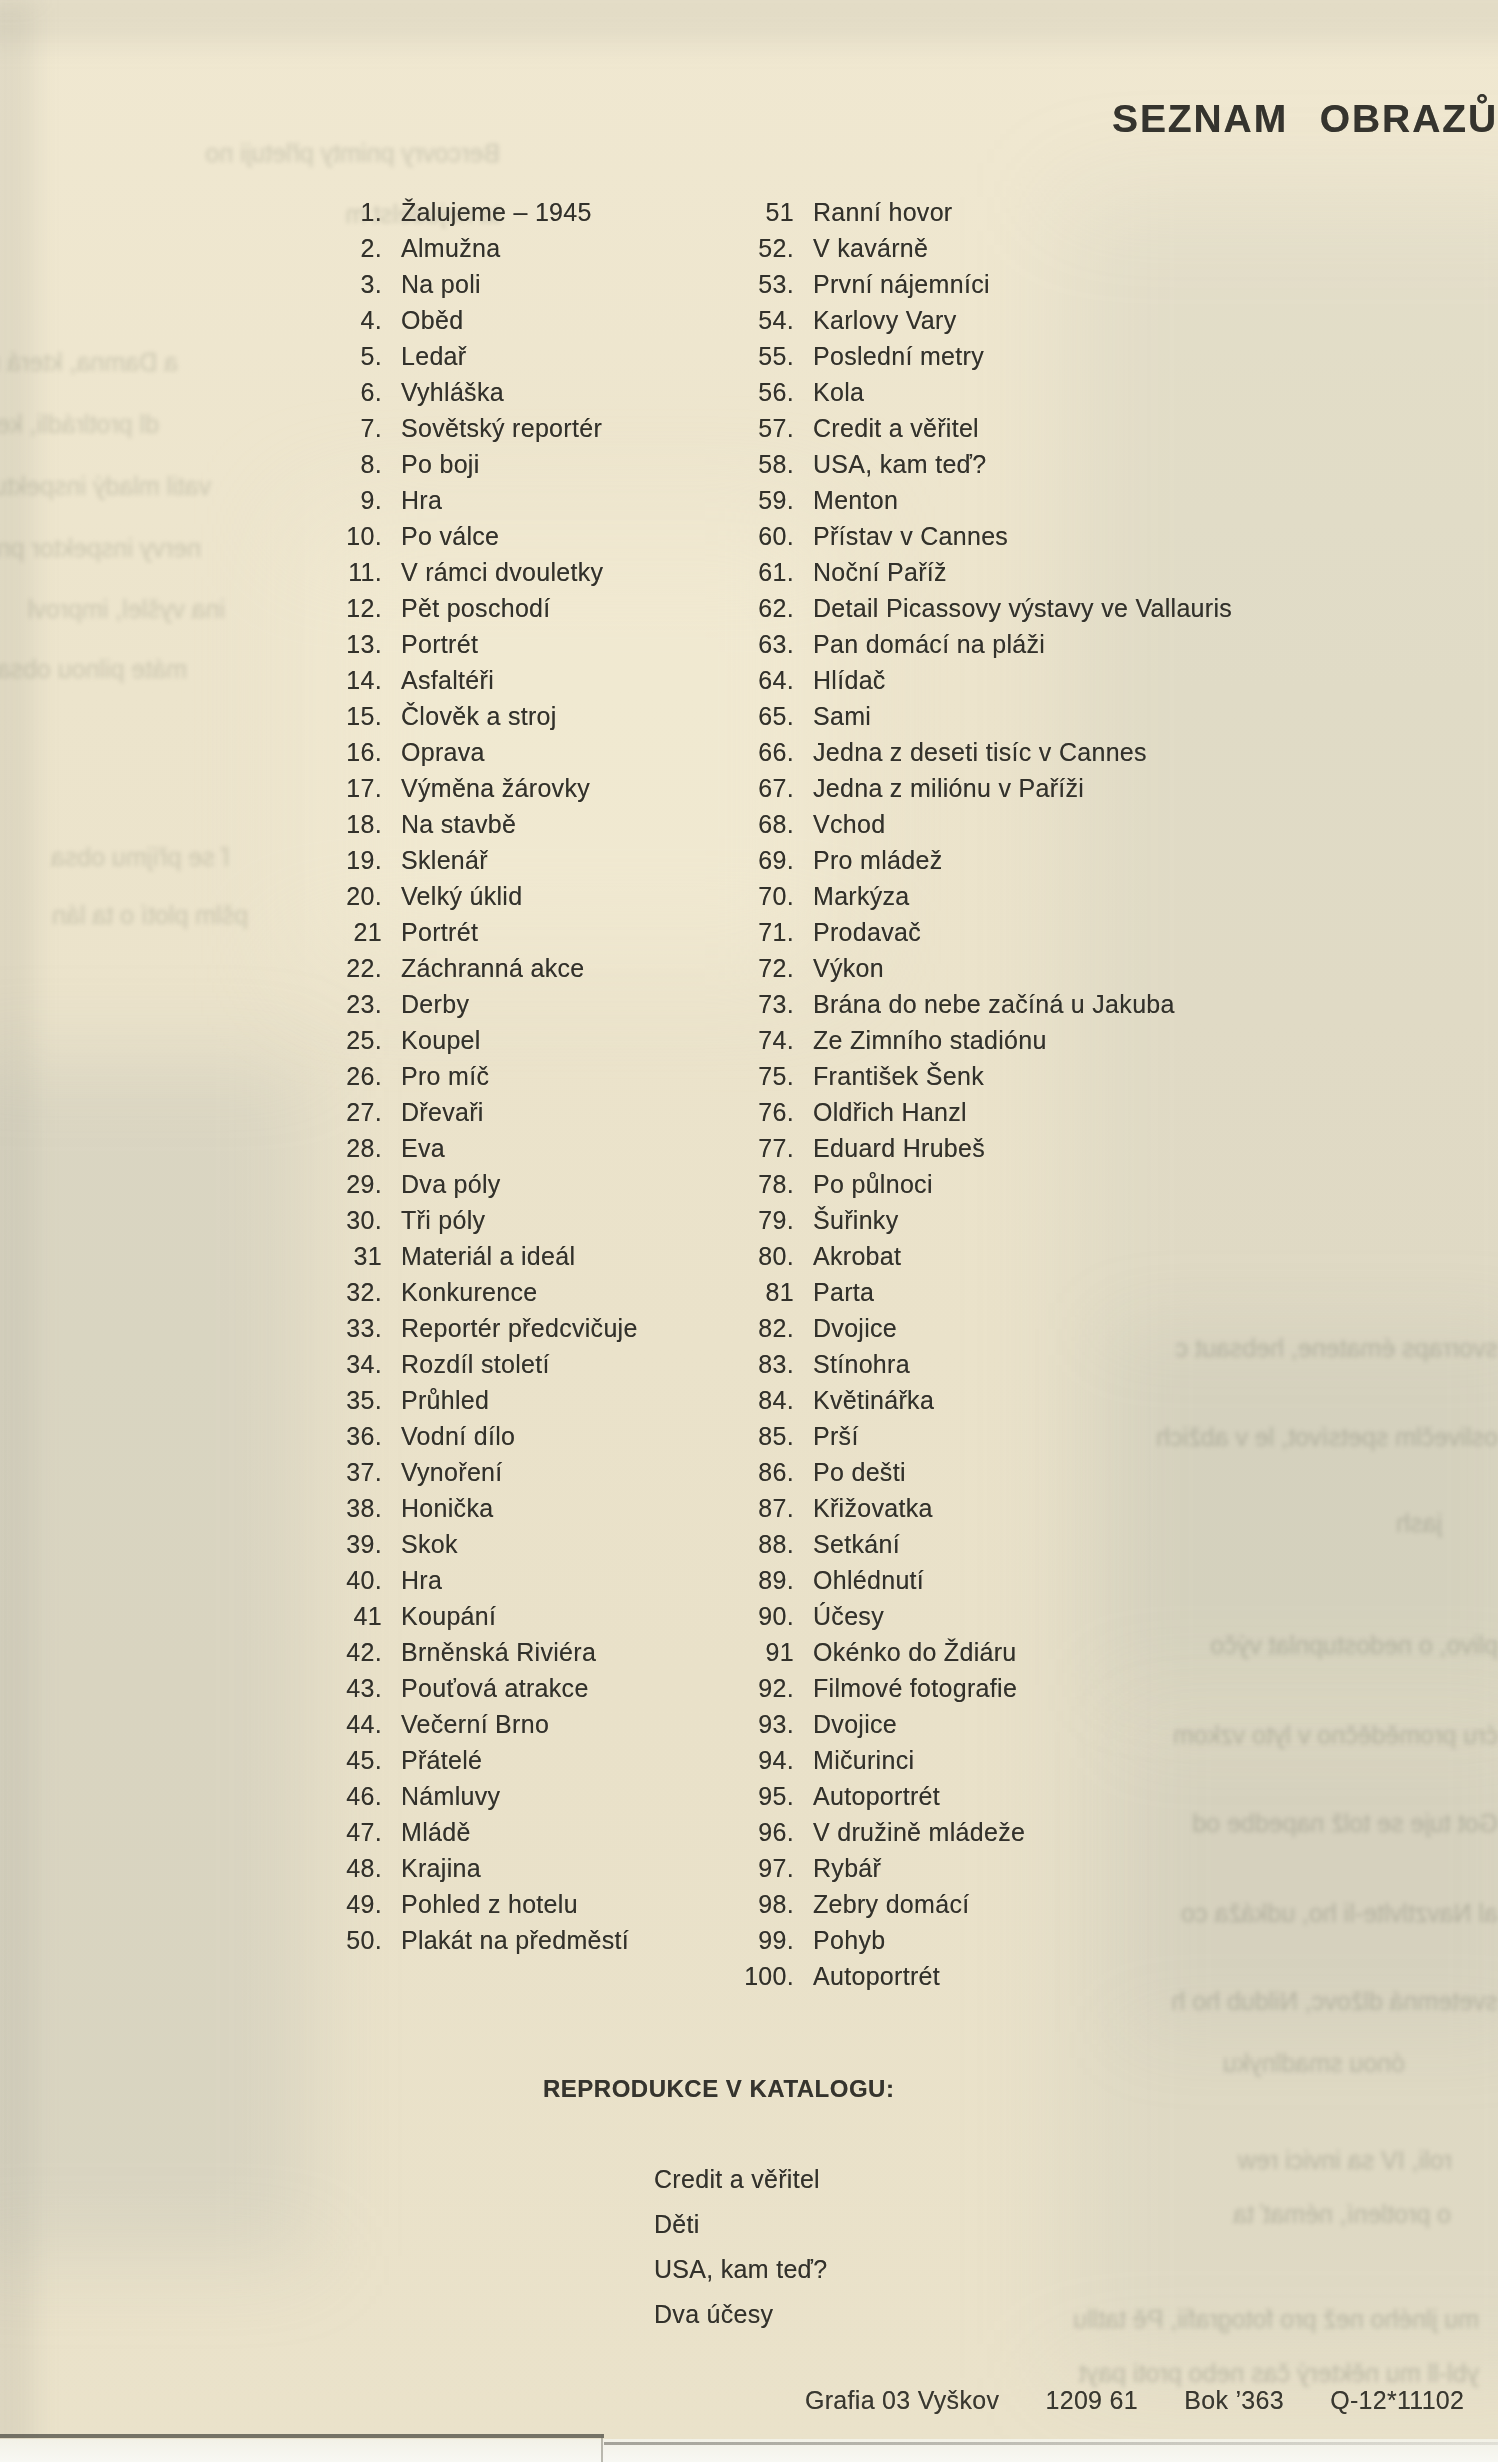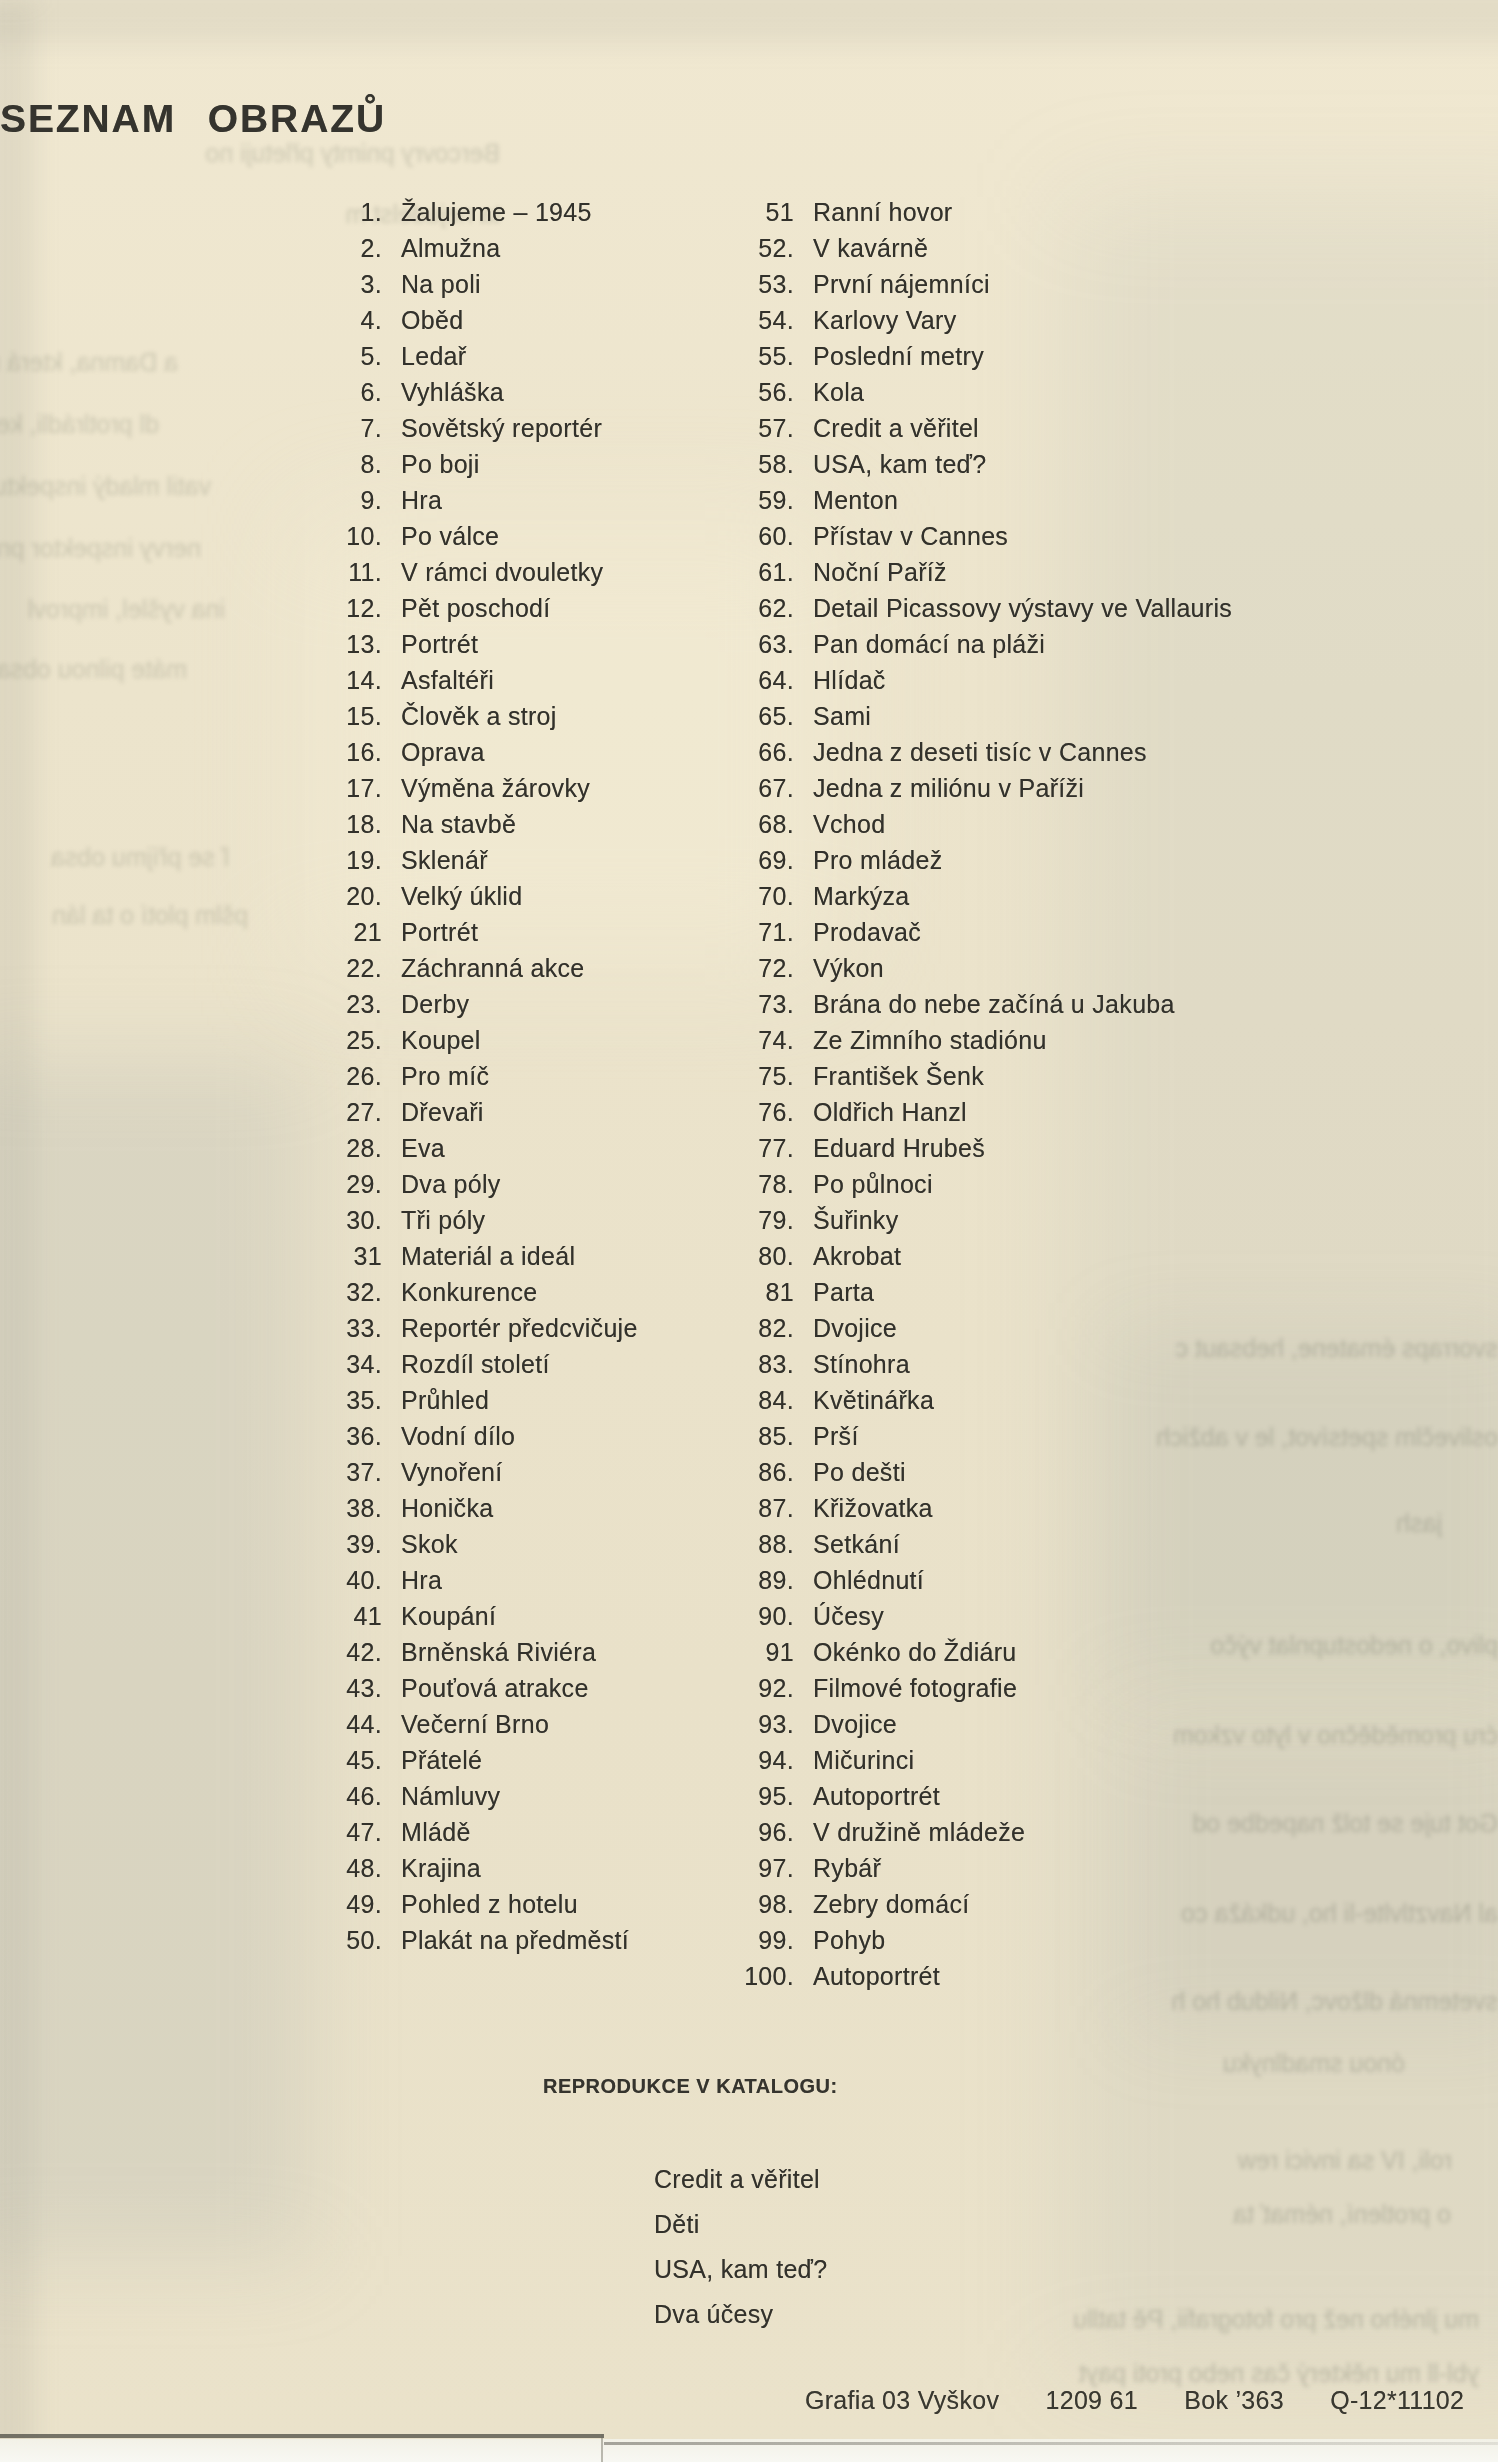--- a/index.html
+++ b/index.html
@@ -42,38 +42,38 @@
   .ghosts-right div:nth-of-type(7){top:1899px;left:983px;width:515px;}
   .ghosts-right div:nth-of-type(8){top:1987px;left:992px;width:506px;}
   .ghosts-right div:nth-of-type(9){top:2049px;left:1049px;width:356px;}
   .ghosts-right div:nth-of-type(10){top:2146px;left:1021px;width:431px;}
   .ghosts-right div:nth-of-type(11){top:2200px;left:1011px;width:440px;}
   .ghosts-right div:nth-of-type(12){top:2305px;left:936px;width:543px;}
   .ghosts-right div:nth-of-type(13){top:2359px;left:936px;width:543px;}
 
   
   .doc-title{
-    position:absolute;top:97px;left:0;right:0;text-align:left;
+    position:absolute;top:97px;left:0;right:0;text-align:right;
     font-size:39px;font-weight:bold;letter-spacing:1.9px;word-spacing:19px;
     color:#35342e;text-shadow:0 0 0.5px rgba(53,52,46,.55);
   }
   .col{position:absolute;margin:0;padding:0;list-style:none;top:194px;}
   .col li{display:flex;height:36px;line-height:36px;font-size:25px;
           letter-spacing:0.3px;white-space:nowrap;
           text-shadow:0 0 0.5px rgba(50,49,43,.5);}
   .col .num{text-align:right;flex:0 0 auto;}
   .col .t{margin-left:19px;}
   .col-left{left:281px;width:487px;}
   .col-left .num{width:101px;}
   .col-right{left:655px;width:637px;}
   .col-right .num{width:139px;}
 
   .catalog-heading{
     position:absolute;top:2075px;left:543px;
-    font-size:20px;font-weight:bold;letter-spacing:0.5px;color:#35342e;
+    font-size:24px;font-weight:bold;letter-spacing:0.5px;color:#35342e;
     text-shadow:0 0 0.5px rgba(53,52,46,.5);
   }
   .catalog-list{position:absolute;top:2157px;left:654px;margin:0;padding:0;list-style:none;}
   .catalog-list li{height:45px;line-height:45px;font-size:25px;letter-spacing:0.3px;
                    text-shadow:0 0 0.5px rgba(50,49,43,.5);}
 
   .footer{position:absolute;top:2386px;left:805px;width:655px;font-size:25px;
           letter-spacing:0.3px;white-space:nowrap;color:#393830;
           text-shadow:0 0 0.5px rgba(53,52,46,.5);}
   .footer span{margin-right:39px;}

